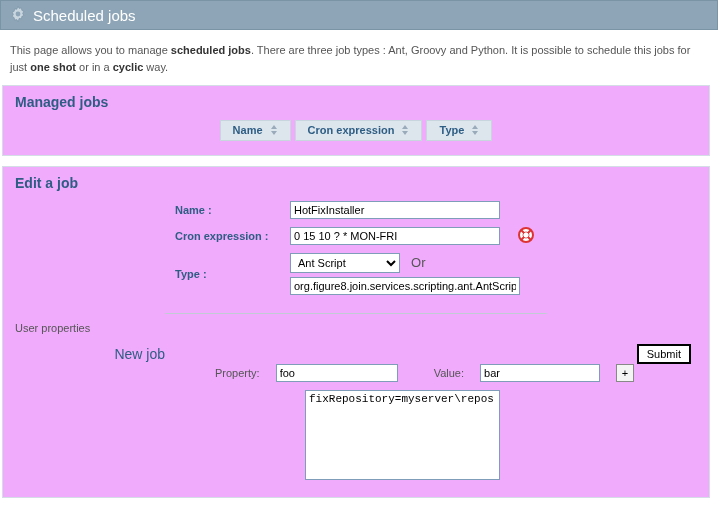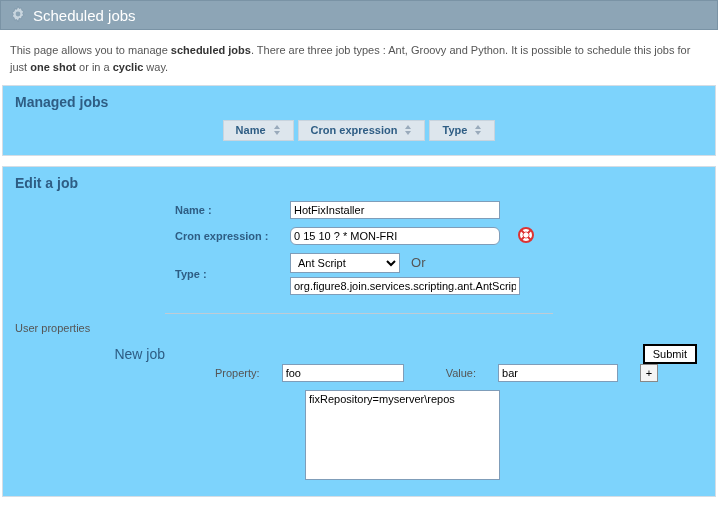--- a/index.html
+++ b/index.html
@@ -25,23 +25,23 @@
 }
 .gear-svg { width: 18px; height: 18px; }
 .intro {
   padding: 12px 10px 10px 10px;
   color: #555;
   line-height: 1.5;
   border-radius: 23px;
 }
 .intro b { color: #333; }
 .panel {
-  background: #7dd3fc;
+  background: #f0abfc;
   border: 1px solid #d4dde5;
-  margin: 0 2px 10px 2px;
+  margin: 0 8px 10px 2px;
   padding: 8px 12px 14px 12px;
 }
 .panel h2 {
   font-size: 14px;
   color: #2e5d84;
   font-weight: bold;
   margin-bottom: 10px;
 }
 .tbl {
   margin: 0 auto;
@@ -78,21 +78,21 @@
 }
 .form-ctrl { flex: 0 0 auto; }
 input[type=text], select, textarea {
   font-family: inherit;
   font-size: 11px;
   border: 1px solid #7f9db9;
   padding: 2px 3px;
   background: #fff;
 }
 .name-input { width: 210px; }
-.cron-input { width: 210px; border-radius: 6px; }
+.cron-input { width: 210px; }
 .type-select { width: 110px; }
 .type-class { width: 230px; margin-top: 4px; }
 .help-icon { margin-left: 18px; }
 .help-icon svg { width: 16px; height: 16px; }
 .or-text { margin-left: 8px; color: #555; font-size: 13px; }
 hr.sep {
   border: none;
   border-top: 1px solid #c0cbd4;
   margin: 18px 150px 8px 150px;
 }
@@ -119,36 +119,36 @@
   background: #fff;
   border: 2px solid #000;
   padding: 2px 8px;
   font-family: inherit;
   font-size: 11px;
   cursor: pointer;
 }
 .prop-row {
   display: flex;
   align-items: center;
-  gap: 22px;
+  gap: 16px;
   margin-left: 200px;
   margin-bottom: 8px;
 }
 .prop-row label { color: #555; }
 .prop-input { width: 122px; }
 .val-input { width: 120px; }
 .plus-btn {
   width: 18px; height: 18px;
   border: 1px solid #888;
   background: #f4f4f4;
   font-size: 11px;
   cursor: pointer;
   padding: 0;
 }
-.ta-wrap { margin-left: 290px; }
+.ta-wrap { margin-left: 290px; font-family: Liberation Mono, monospace; }
 textarea.props {
   width: 195px;
   height: 90px;
   resize: none;
   overflow-y: scroll;
 }
 </style>
 </head>
 <body>
 

